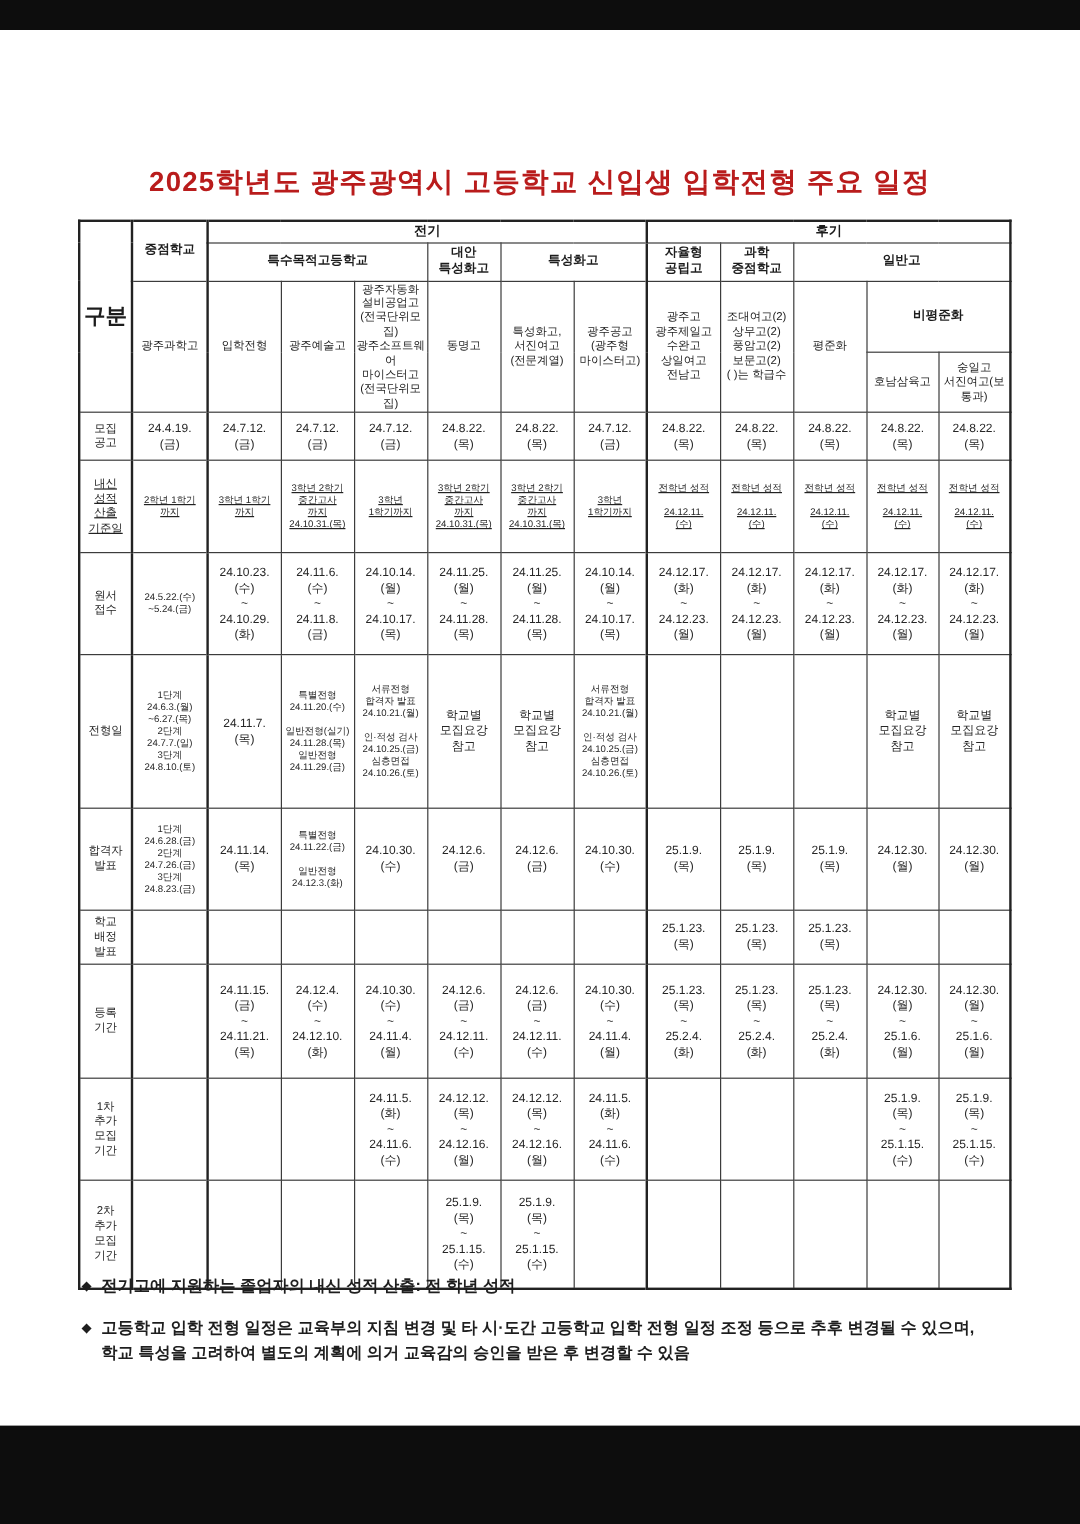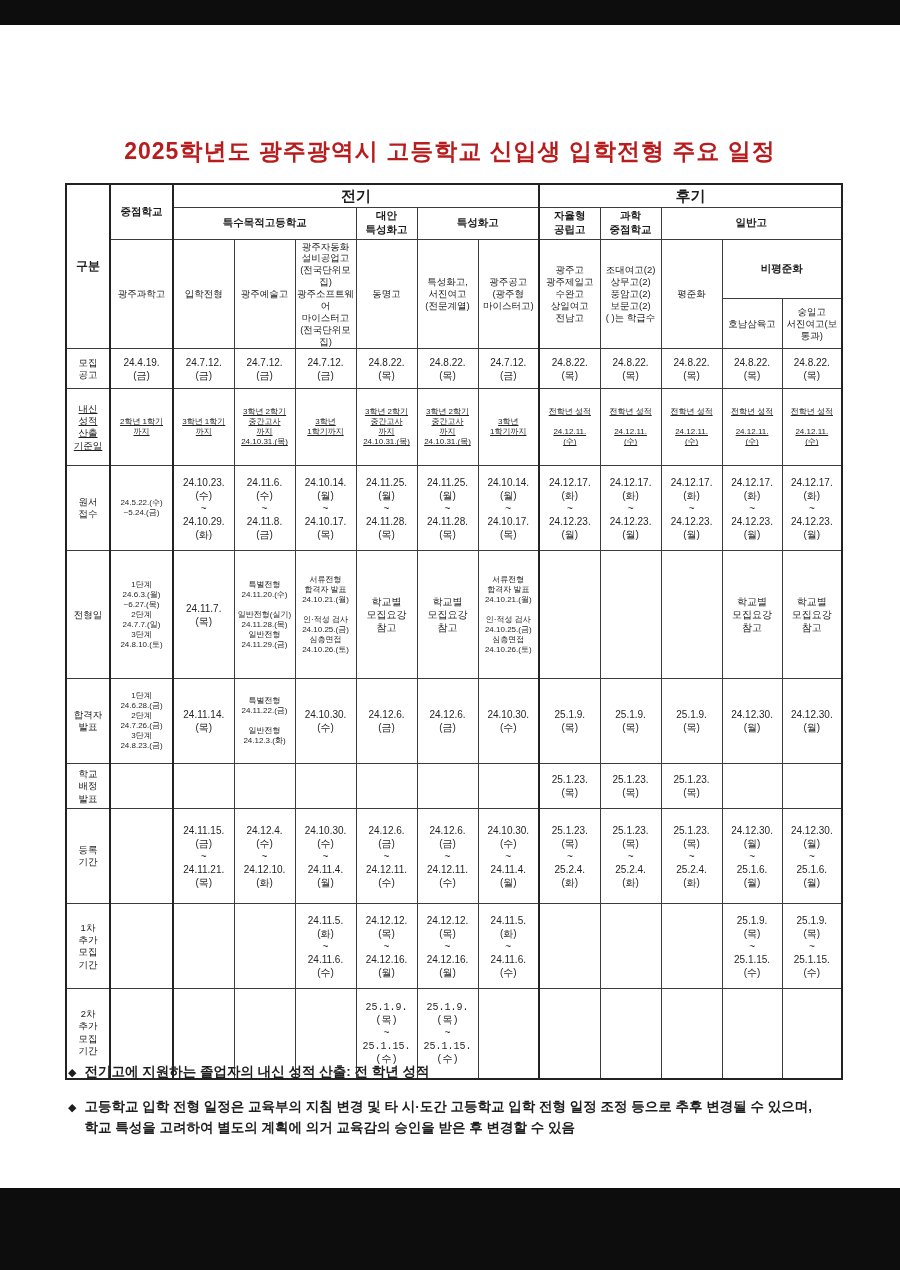--- a/index.html
+++ b/index.html
@@ -22,40 +22,40 @@
   table.sched th,table.sched td{
     border:1px solid #3c3c3c;padding:1px 1px;
     text-align:center;vertical-align:middle;
     font-size:10px;line-height:1.3;white-space:pre-line;
     font-weight:400;color:#262626;overflow:hidden;
   }
   table.sched{border:2px solid #222;}
   table.sched th{font-weight:700;color:#1c1c1c;}
   table.sched th.school{font-weight:400;font-size:9.5px;}
   table.sched .xs{font-size:8px;line-height:1.25;}
-  table.sched .corner{font-size:12px;font-weight:700;}
+  table.sched .corner{font-size:18px;font-weight:700;}
   table.sched .grp{font-size:10.5px;}
-  table.sched .season{font-size:15px;}
+  table.sched .season{font-size:11px;}
   table.sched th.rowhead{font-weight:400;font-size:9.5px;margin-left:44px;}
   
   .b-right{border-right:2px solid #222 !important;}
   
   thead tr:nth-child(1){height:18px;}
   thead tr:nth-child(2){height:32px;}
   thead tr:nth-child(3){height:48px;}
   thead tr:nth-child(4){height:40px;}
   tbody tr:nth-child(1){height:40px;}
   tbody tr:nth-child(2){height:77px;text-decoration:underline;}
   tbody tr:nth-child(3){height:85px;}
   tbody tr:nth-child(4){height:128px;}
   tbody tr:nth-child(5){height:85px;}
   tbody tr:nth-child(6){height:45px;}
   tbody tr:nth-child(7){height:95px;}
   tbody tr:nth-child(8){height:85px;}
-  tbody tr:nth-child(9){height:90px;font-family:Liberation Mono, monospace;}
+  tbody tr:nth-child(9){height:90px;}
   .footnotes{
     position:absolute;top:1062px;left:68px;width:770px;
     font-size:13.5px;font-weight:700;color:#1e1e1e;line-height:1.55;
   }
   .footnote{display:flex;gap:8px;margin-bottom:14px;}
   .footnote .bullet{flex:0 0 auto;font-size:11px;padding-top:2px;}
   .footnote .ftext{flex:1 1 auto;word-break:keep-all;}
 </style>
 </head>
 <body>

